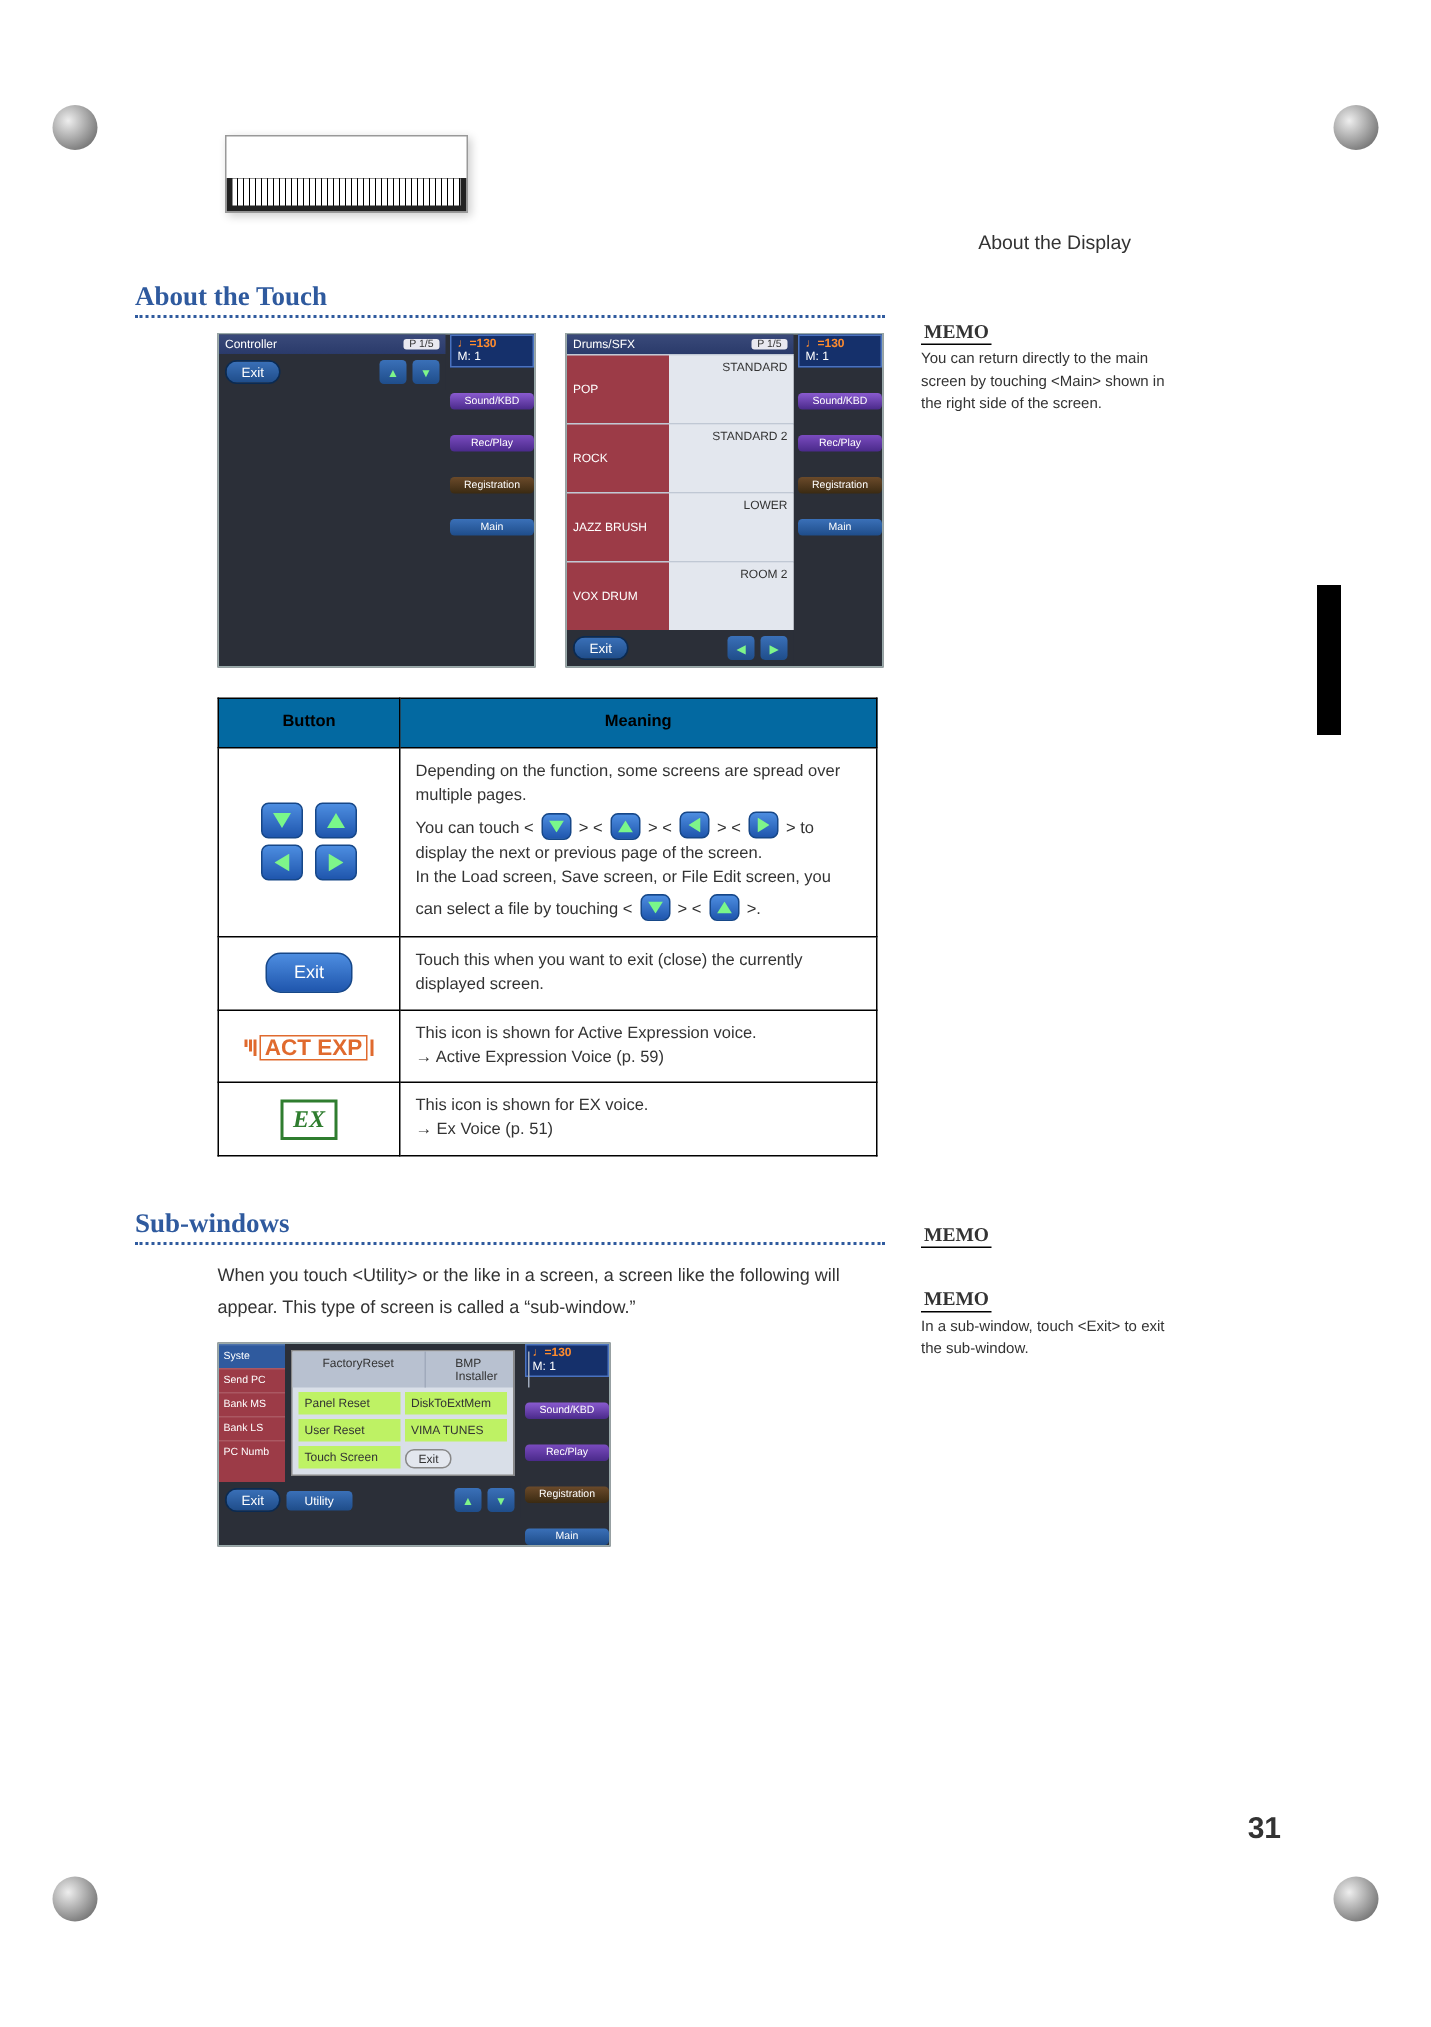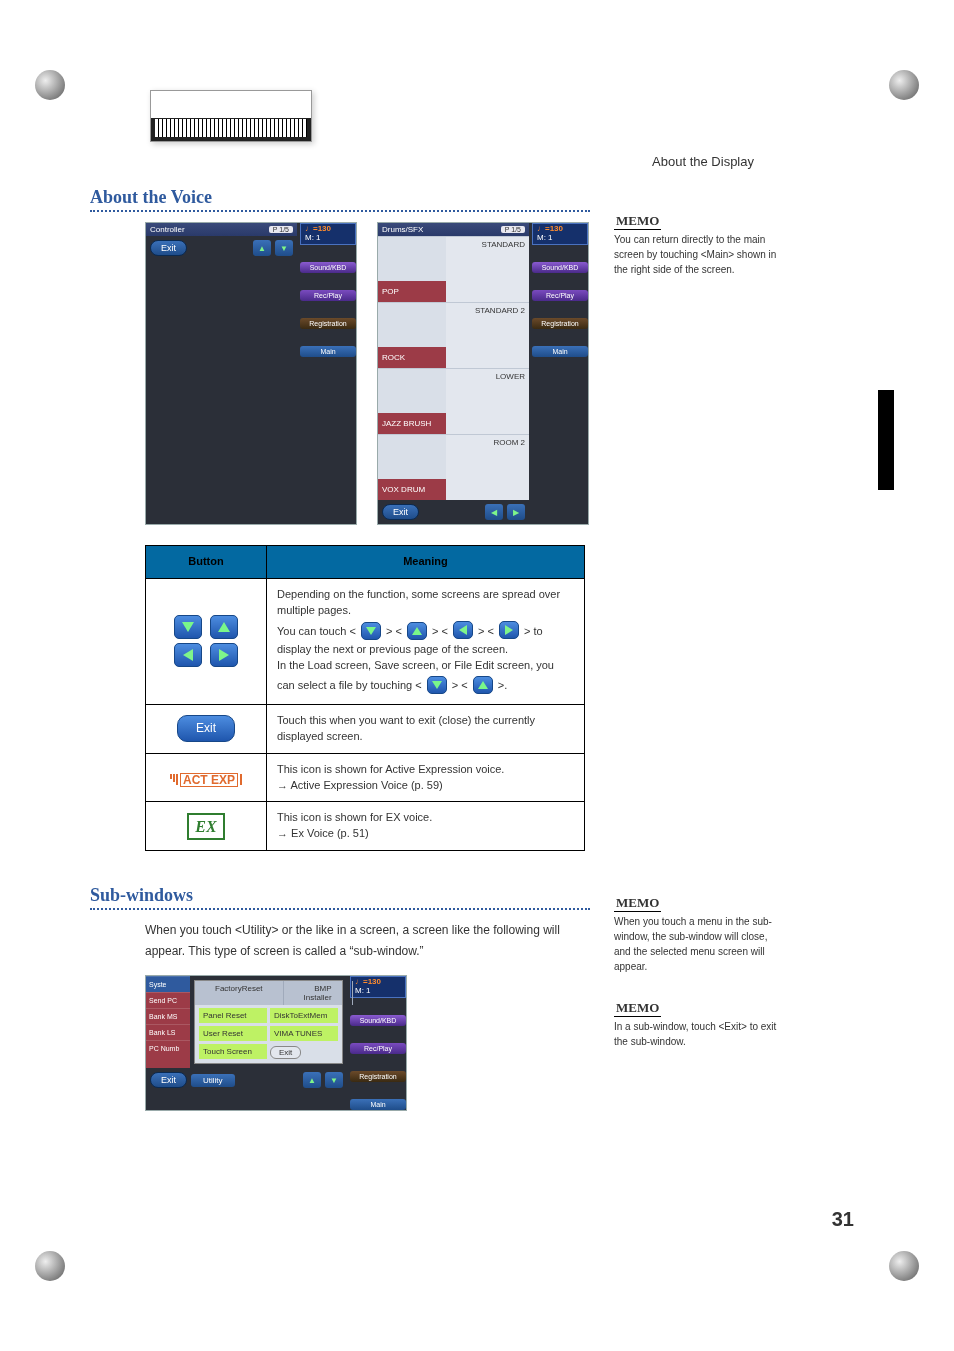--- a/index.html
+++ b/index.html
@@ -140,21 +140,21 @@
     border-radius:3px; padding:2px 2px; width:52px;
   }
   .side-pill.main { background: linear-gradient(#3a70b8,#1f4d8a);}
   .side-pill.snd { background: linear-gradient(#8a5bd0,#4a2a8a);}
   .side-pill.reg { background: linear-gradient(#6b4a2a,#3a2a12);}
   .mini-wrap { display:flex; }
   .mini-left { flex:1; }
 
   .ms-grid-row { display:flex; border-top:1px solid #c0c8d4;}
   .ms-grid-row .g-l {
-    flex:0 0 60px; background:#9c3b47; color:#fff; padding:6px 4px;margin-top:44px;
+    flex:0 0 60px; background:#9c3b47; color:#fff; padding:18px 4px;
   }
   .ms-grid-row .g-r { flex:1; padding:3px 4px; background:#e3e7ee;text-align:right;}
 
   
   .icon-table {
     border-collapse: collapse;
     width: 440px;
     margin: 20px 0 20px 55px;
   }
   .icon-table th, .icon-table td {
@@ -194,21 +194,21 @@
     border:2px solid #2f7d2f;
     color:#2f7d2f;
     font-style: italic;
     font-weight: bold;
     font-family: Georgia, serif;
     padding: 0 6px;
     font-size: 16px;
   }
   .act-exp {
     display:inline-flex; align-items:center; gap:2px;
-    color:#e06a2e; font-weight:bold; font-size:12px;
+    color:#e06a2e; font-weight:bold; font-size:15px;
   }
   .act-exp .bars { display:inline-flex; gap:1px; }
   .act-exp .bars span {
     width:2px; background:#e06a2e; display:inline-block;
   }
   .act-exp .bars span:nth-child(1){height:5px;}
   .act-exp .bars span:nth-child(2){height:8px;}
   .act-exp .bars span:nth-child(3){height:11px;}
   .act-exp .box {
     border:1px solid #e06a2e; padding:0 2px; line-height:1;
@@ -243,21 +243,21 @@
   .subwin-left div { padding:4px 3px; color:#fff; border-top:1px solid rgba(255,255,255,.15); font-size:7px;}
   .subwin-left div:first-child { background:#2f5a9e;}
   .subwin-menu {
     flex:1; background:#d9dfe8; color:#333; border:1px solid #888; margin:4px;
     display:grid; grid-template-columns: 1fr 1fr; gap:3px; padding:4px;
     position:relative;
   }
   .subwin-menu .hdr {
     grid-column:1 / 3; display:flex; background:#b8c1d0; margin:-4px -4px 0 -4px;
   }
-  .subwin-menu .hdr span { flex:1; padding:3px 20px; border-right:1px solid #a0aabb;text-align:right;}
+  .subwin-menu .hdr span { flex:1; padding:3px 20px; border-right:1px solid #a0aabb;}
   .subwin-menu .item { background:#bef264; padding:3px 4px; font-size:8px;}
   .subwin-menu .exit-mini {
     display:inline-block;
     background:#e3e7ee; border:1px solid #888; border-radius:6px;
     padding:1px 8px; font-size:8px; color:#333; margin-top:2px;
   }
   .utility-pill {
     background: linear-gradient(#3a70b8,#1f4d8a);
     color:#fff; font-size:8px; padding:2px 12px; border-radius:3px;
     display:inline-block;
@@ -295,21 +295,21 @@
   <div class="keyboard-thumb"></div>
 
   <div class="running-head">About the Display</div>
 
   <div class="side-tab">
     <span>About the Display</span>
   </div>
 
   <div class="two-col">
     <div class="col-left">
-      <div class="section-title">About the Voice</div>
+      <div class="section-title">About the Touch</div>
       <hr class="dot-rule">
 
       <div class="screens-row">
 
         <div class="mini-screen">
           <div class="mini-wrap">
             <div class="mini-left">
               <div class="ms-header">
                 <span class="title">Controller</span>
                 <span class="ms-badge">P 1/5</span>
@@ -537,21 +537,20 @@
             <div class="side-pill reg">Registration</div>
             <div class="side-pill main">Main</div>
           </div>
         </div>
       </div>
     </div>
 
     <div class="col-right" style="padding-top:24px;">
       <div class="memo-block">
         <div class="memo-label">MEMO</div>
-        <div class="memo-text">When you touch a menu in the sub-window, the sub-window will close, and the selected menu screen will appear.</div>
       </div>
       <div class="memo-block">
         <div class="memo-label">MEMO</div>
         <div class="memo-text">In a sub-window, touch &lt;Exit&gt; to exit the sub-window.</div>
       </div>
     </div>
   </div>
 
   <div class="page-number">31</div>
 </div>

